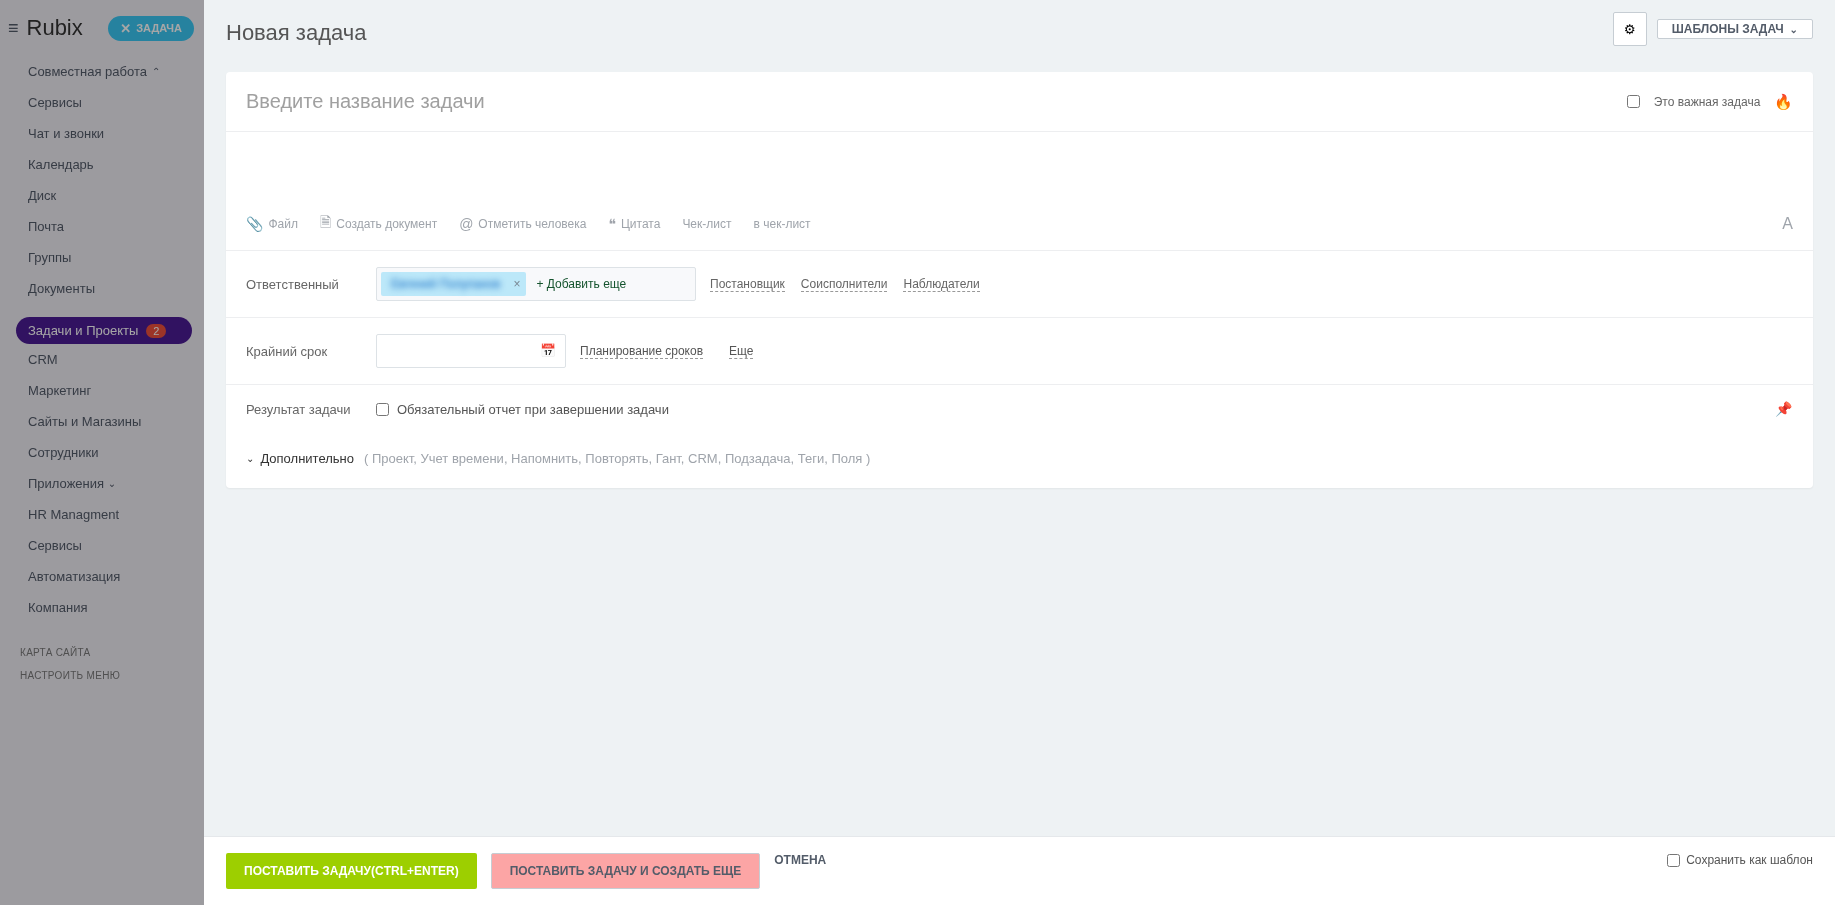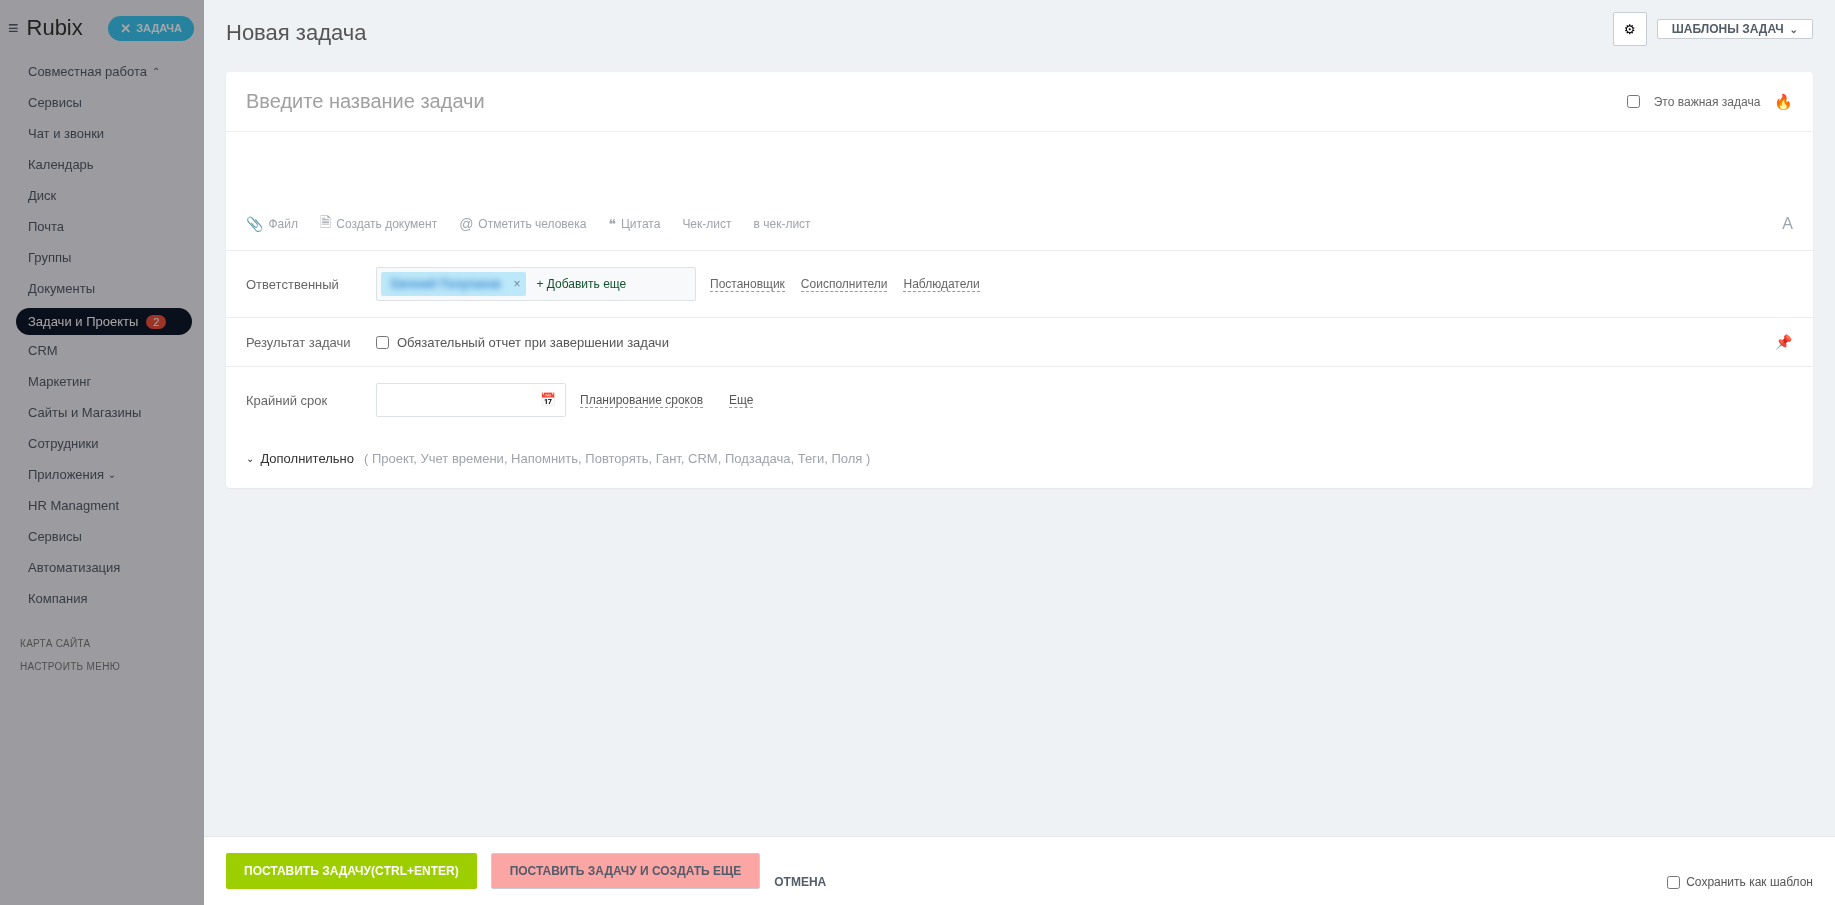--- a/index.html
+++ b/index.html
@@ -10,21 +10,21 @@
 .sidebar { width: 204px; background: #f0eef5; position: relative; flex-shrink: 0; }
 .sidebar-overlay { position: absolute; inset: 0; background: rgba(0,0,0,0.35); z-index: 2; }
 .sidebar-content { position: relative; z-index: 1; padding-top: 10px; }
 .brand-row { display: flex; align-items: center; padding: 5px 10px 15px 8px; gap: 8px; }
 .hamburger { font-size: 18px; color: #545c6a; }
 .brand { font-size: 22px; font-weight: 500; color: #333; }
 .task-btn { background: #3bc8f5; color: #fff; border-radius: 15px; padding: 5px 12px; font-size: 11px; font-weight: 600; display: flex; align-items: center; gap: 5px; margin-left: auto; }
 .task-btn .x { font-size: 13px; }
 .sb-group { padding: 8px 0 8px 28px; color: #545c6a; font-size: 13px; display: flex; align-items: center; gap: 5px; }
 .sb-item { padding: 8px 0 8px 28px; color: #545c6a; font-size: 13px; display: flex; align-items: center; }
-.sb-item.active { background: #0f172a; color: #fff; border-radius: 14px; margin: 4px 12px 0 16px; padding: 6px 12px; }
+.sb-item.active { background: #4c1d95; color: #fff; border-radius: 14px; margin: 13px 12px 0 16px; padding: 6px 12px; }
 .sb-badge { background: #f0513c; color: #fff; border-radius: 10px; padding: 1px 7px; font-size: 11px; margin-left: 8px; }
 .sb-small { padding: 6px 0 6px 20px; color: #7a7a7a; font-size: 10px; letter-spacing: 0.3px; }
 .chev { font-size: 10px; }
 
 
 .main { flex: 1; display: flex; flex-direction: column; background: #eef2f4; }
 .header { display: flex; align-items: flex-end; padding: 12px 22px 18px 22px; }
 .page-title { font-size: 22px; font-weight: 300; color: #555; }
 .header-right { margin-left: auto; display: flex; gap: 10px; align-items: center; }
 .gear-btn { width: 34px; height: 34px; border: 1px solid #c6cdd3; background: #fff; border-radius: 2px; display: flex; align-items: center; justify-content: center; cursor: pointer; }
@@ -63,21 +63,21 @@
 .link-dashed { color: #555; border-bottom: 1px dashed #999; font-size: 12px; cursor: pointer; }
 .more-link { color: #555; border-bottom: 1px dashed #999; font-size: 12px; margin-left: 12px; cursor: pointer; }
 
 .chk-row { display: flex; align-items: center; gap: 8px; font-size: 13px; color: #555; }
 .pin { margin-left: auto; color: #bbb; font-size: 14px; }
 
 .additional { padding: 18px 20px 22px 20px; display: flex; align-items: center; gap: 10px; font-size: 13px; }
 .additional .tog { color: #333; font-weight: 500; cursor: pointer; display: flex; align-items: center; gap: 6px; }
 .additional .hints { color: #9fa4ab; font-size: 13px; }
 
-.footer { margin-top: auto; background: #fff; border-top: 1px solid #e5e8eb; padding: 16px 22px; display: flex; align-items: flex-end; gap: 14px; }
+.footer { margin-top: auto; background: #fff; border-top: 1px solid #e5e8eb; padding: 16px 22px; display: flex; align-items: flex-start; gap: 14px; }
 .btn-primary { background: #9dcf00; color: #fff; border: none; padding: 11px 18px; font-size: 12px; font-weight: 600; border-radius: 2px; cursor: pointer; }
 .btn-secondary { background: #fca5a5; color: #535c69; border: 1px solid #c6cdd3; padding: 10px 18px; font-size: 12px; font-weight: 600; border-radius: 2px; cursor: pointer; }
 .btn-text { background: none; border: none; color: #535c69; font-size: 12px; font-weight: 600; cursor: pointer; }
 .footer-right { margin-left: auto; display: flex; align-items: center; gap: 6px; color: #555; font-size: 12px; }
 
 input[type="checkbox"] { width: 13px; height: 13px; }
 </style>
 </head>
 <body>
 
@@ -221,40 +221,40 @@
             </div>
             <div class="role-links">
               <span class="role-link">Постановщик</span>
               <span class="role-link">Соисполнители</span>
               <span class="role-link">Наблюдатели</span>
             </div>
           </div>
         </div>
 
         <div class="form-row">
+          <div class="row-label">Крайний срок</div>
+          <div class="row-body">
+            <div class="date-input">
+              <span class="cal-icon">📅</span>
+            </div>
+            <span class="link-dashed">Планирование сроков</span>
+            <span class="more-link">Еще</span>
+          </div>
+        </div>
+
+        <div class="form-row">
           <div class="row-label">Результат задачи</div>
           <div class="row-body">
             <label class="chk-row">
               <input type="checkbox" style="">
               <span>Обязательный отчет при завершении задачи</span>
             </label>
             <span class="pin">📌</span>
           </div>
         </div>
-
-        <div class="form-row">
-          <div class="row-label">Крайний срок</div>
-          <div class="row-body">
-            <div class="date-input">
-              <span class="cal-icon">📅</span>
-            </div>
-            <span class="link-dashed">Планирование сроков</span>
-            <span class="more-link">Еще</span>
-          </div>
-        </div>
       </div>
 
       <div class="additional">
         <span class="tog">
           <span class="chev">⌄</span>
           <span>Дополнительно</span>
         </span>
         <span class="hints">( Проект,  Учет времени,  Напомнить,  Повторять,  Гант,  CRM,  Подзадача,  Теги,  Поля )</span>
       </div>
     </div>

